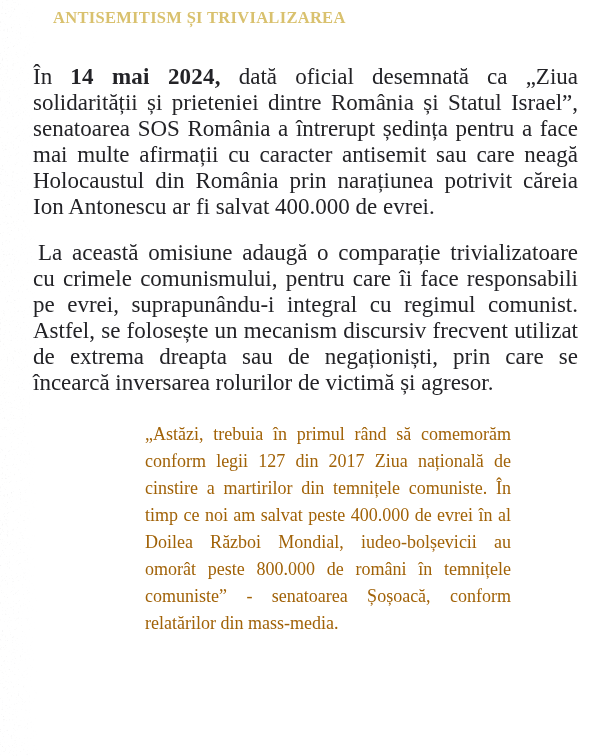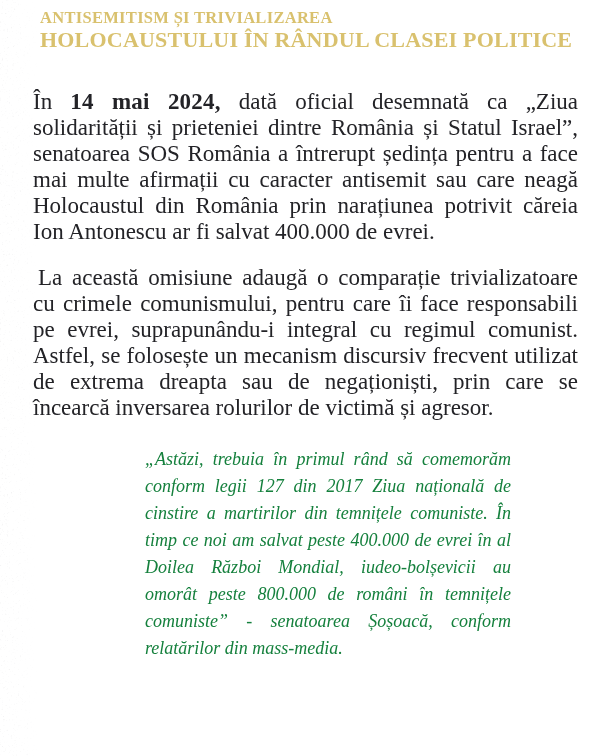--- a/index.html
+++ b/index.html
@@ -23,21 +23,21 @@
     opacity: 0.55;
     -webkit-mask-image: linear-gradient(to right, rgba(0,0,0,.95) 0%, rgba(0,0,0,.55) 55%, rgba(0,0,0,0) 100%);
             mask-image: linear-gradient(to right, rgba(0,0,0,.95) 0%, rgba(0,0,0,.55) 55%, rgba(0,0,0,0) 100%);
     pointer-events: none;
   }
   .content {
     position: relative;
     padding: 8px 27px 0 33px;
   }
   .title {
-    margin-left: 7px;
+    margin-left: 20px;
     color: #d9c16e;
     font-weight: bold;
     white-space: nowrap;
   }
   .title-line1 {
     font-size: 16.5px;
     line-height: 19px;
     letter-spacing: 0.3px;
   }
   .title-line2 {
@@ -62,22 +62,21 @@
     margin-top: 20px;
   }
   .para b {
     letter-spacing: 0.2px;
   }
   .pull-quote {
     margin: 25px 0 0 112px;
     width: 366px;
     font-size: 18px;
     line-height: 27px;
-    font-style: italic;
-    color: #15803d;
+    color: #a16207;
     text-align: justify;
     text-justify: inter-word;
   }
 </style>
 </head>
 <body>
 
 <div class="page">
 
   <svg class="edge-texture" width="38" height="756" xmlns="http://www.w3.org/2000/svg" aria-hidden="true">
@@ -88,21 +87,20 @@
                 0 0 0 0 0.60
                 0.9 0.9 0.9 0 -1.55"></feColorMatrix>
     </filter>
     <rect width="38" height="756" filter="url(#grain)"></rect>
   </svg>
 
   <div class="content">
 
     <header>
       <div class="title title-line1">ANTISEMITISM ȘI TRIVIALIZAREA</div>
-      <div class="title title-line2">HOLOCAUSTULUI ÎN RÂNDUL CLASEI POLITICE</div>
     </header>
 
     <section class="article">
 
       <p class="para"><span>În </span><b>14 mai 2024,</b><span> dată oficial desemnată ca „Ziua solidarității și prieteniei dintre România și Statul Israel”, senatoarea SOS România a întrerupt ședința pentru a face mai multe afirmații cu caracter antisemit sau care neagă Holocaustul din România prin narațiunea potrivit căreia Ion Antonescu ar fi salvat 400.000 de evrei.</span></p>
 
 
       <p class="para indent-slight">La această omisiune adaugă o comparație trivializatoare cu crimele comunismului, pentru care îi face responsabili pe evrei, suprapunându-i integral cu regimul comunist. Astfel, se folosește un mecanism discursiv frecvent utilizat de extrema dreapta sau de negaționiști, prin care se încearcă inversarea rolurilor de victimă și agresor.</p>
 
       <blockquote class="pull-quote">„Astăzi, trebuia în primul rând să comemorăm conform legii 127 din 2017 Ziua națională de cinstire a martirilor din temnițele comuniste. În timp ce noi am salvat peste 400.000 de evrei în al Doilea Război Mondial, iudeo-bolșevicii au omorât peste 800.000 de români în temnițele comuniste” - senatoarea Șoșoacă, conform relatărilor din mass-media.</blockquote>

